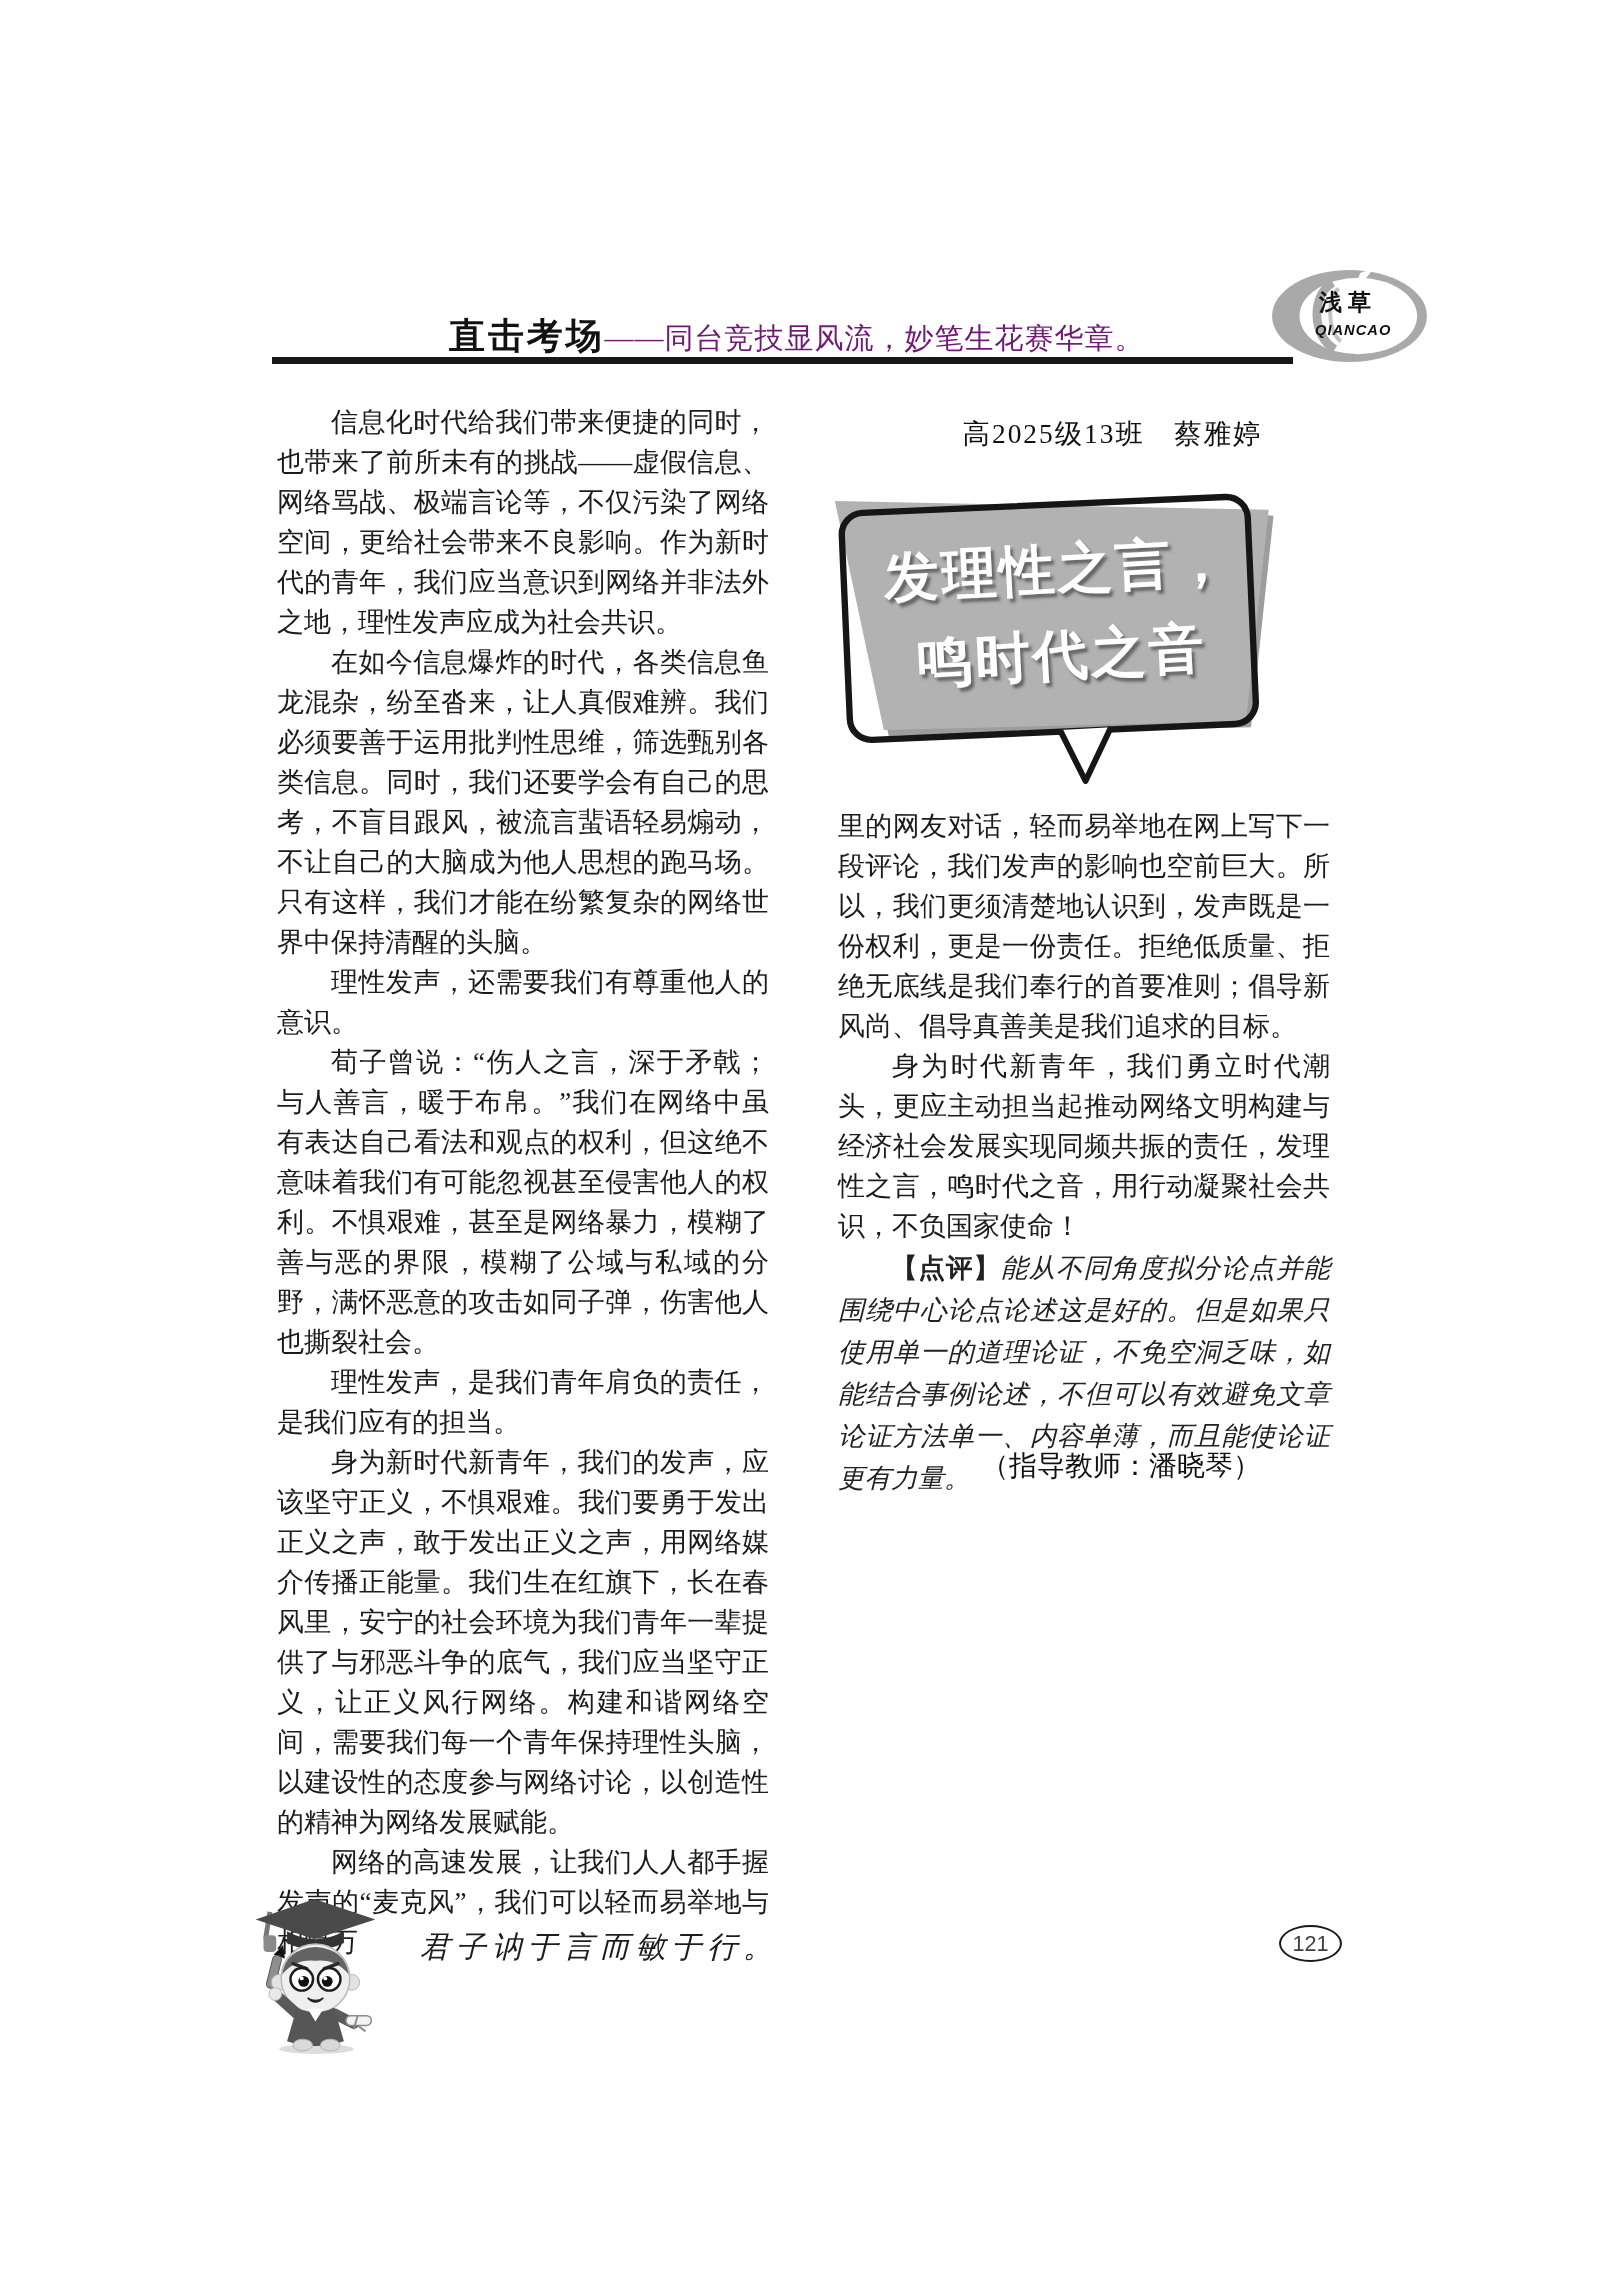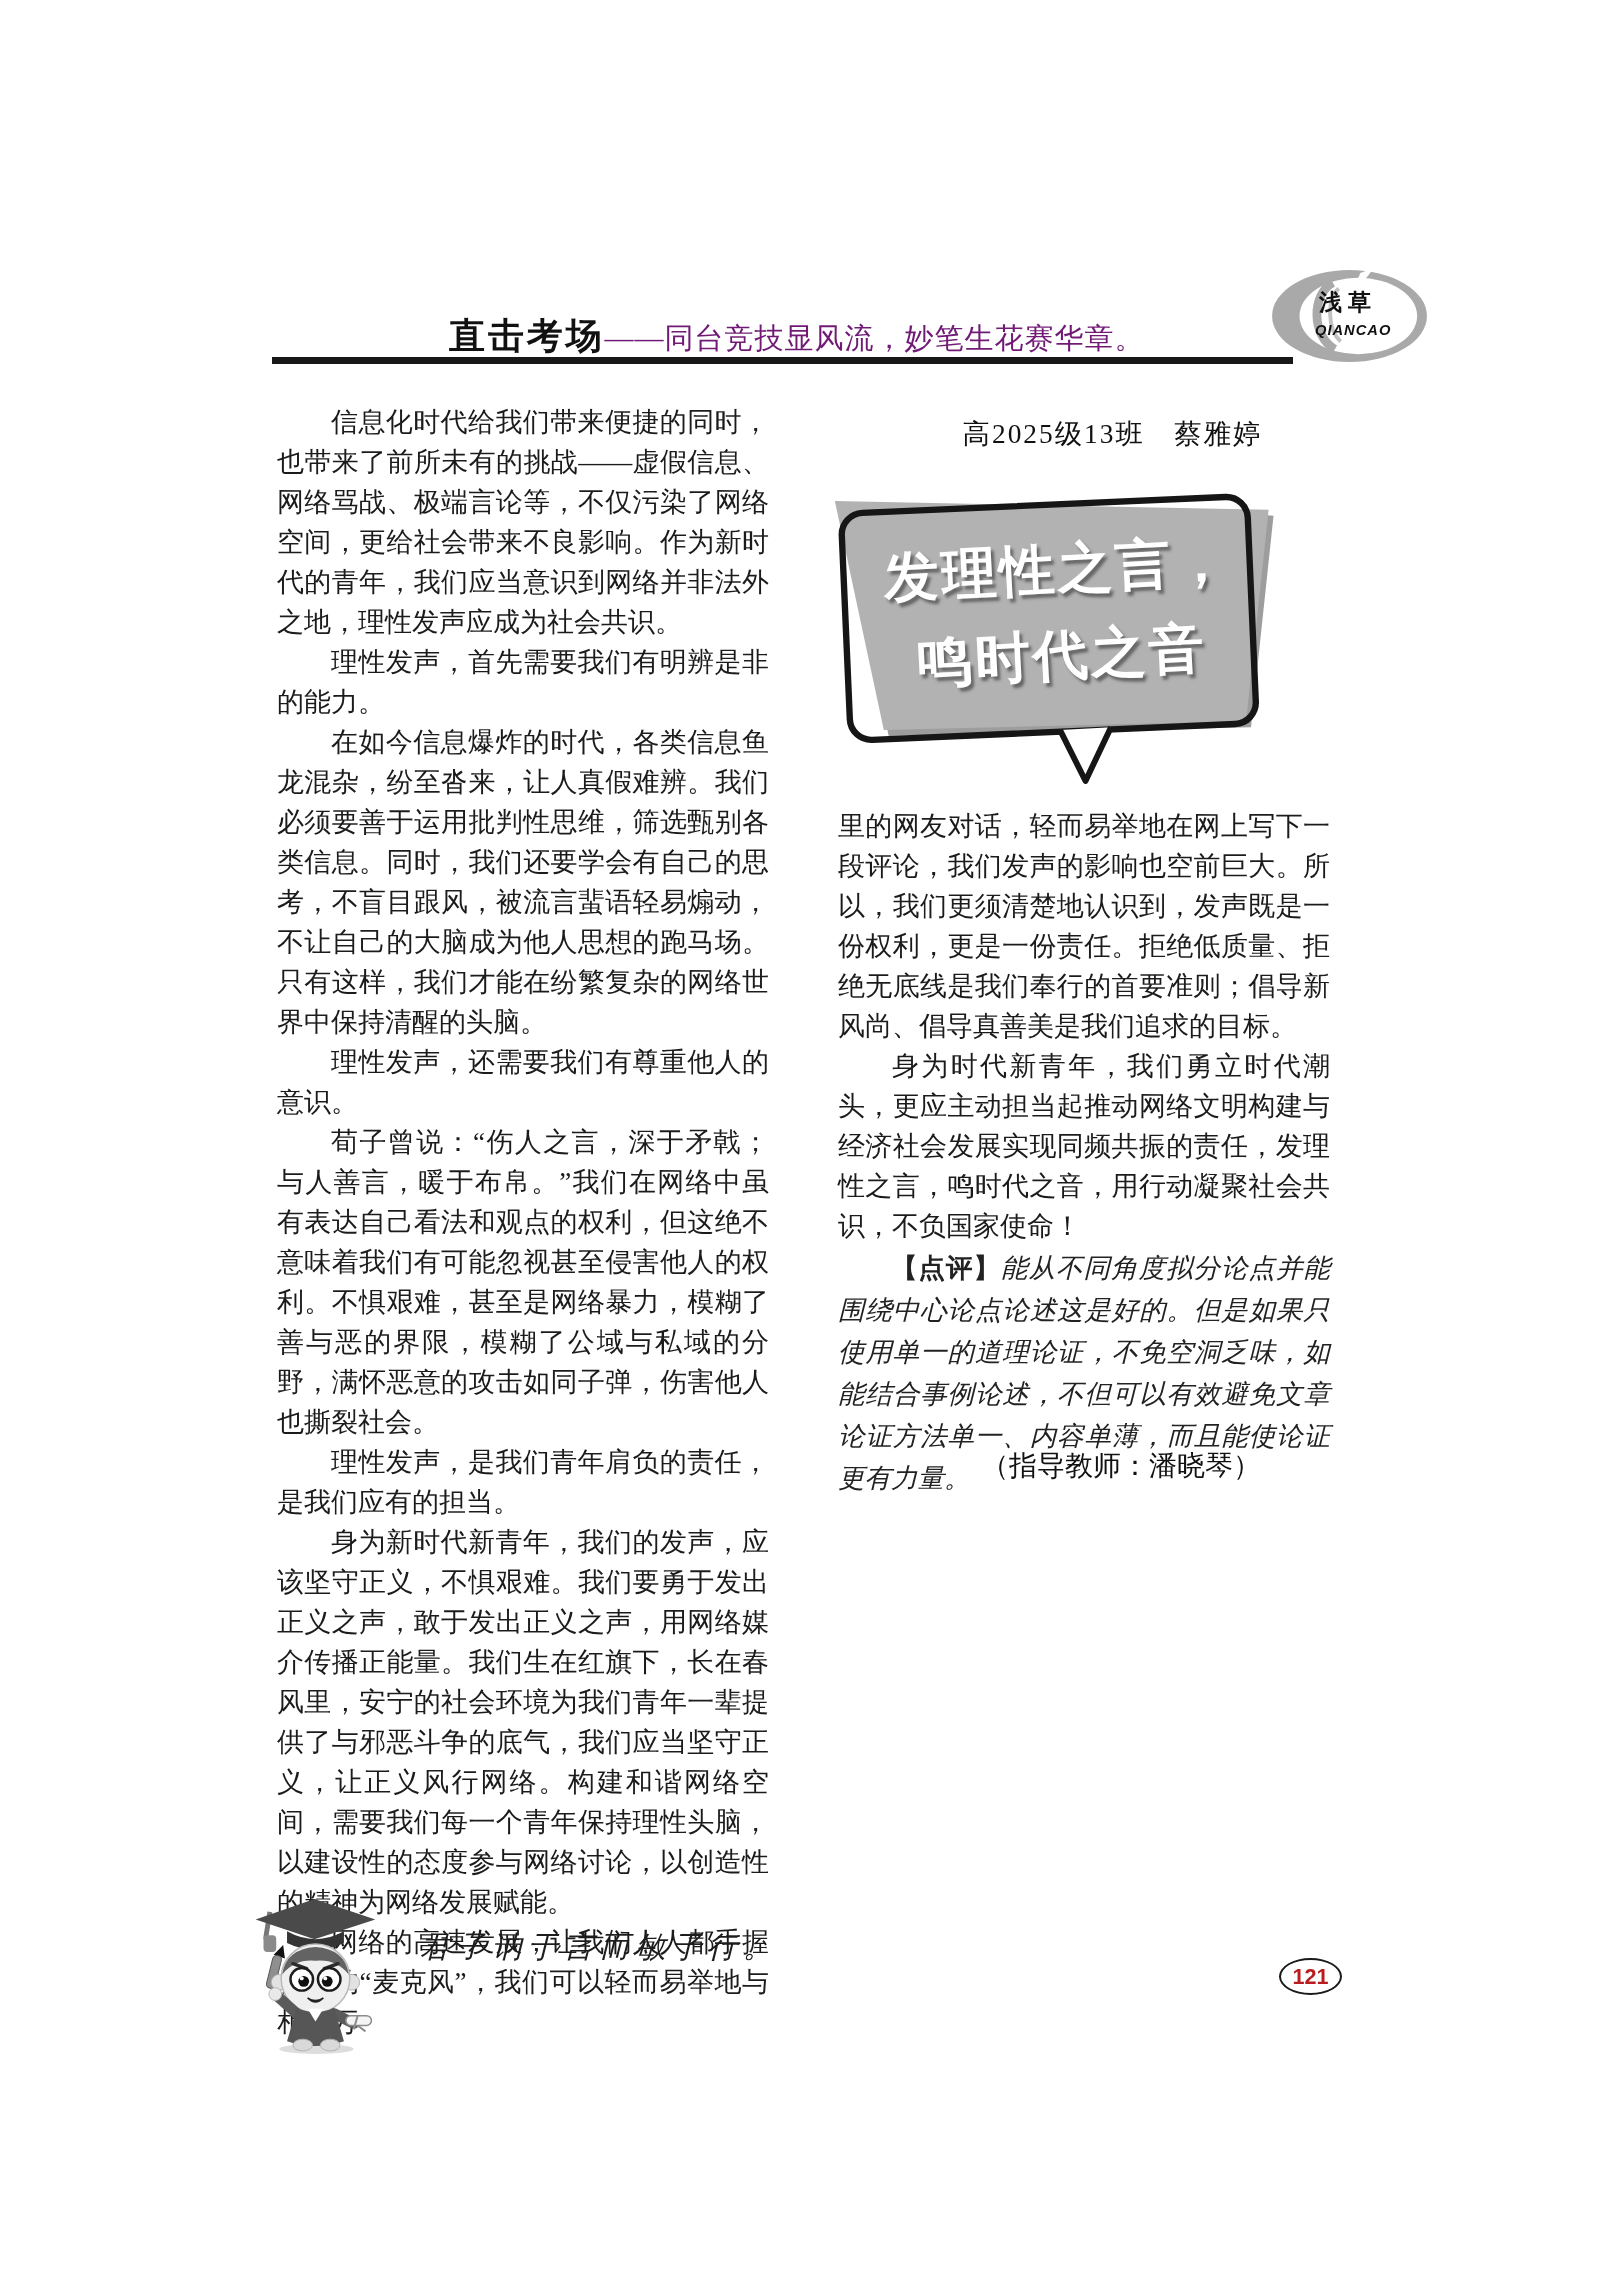--- a/index.html
+++ b/index.html
@@ -34,21 +34,21 @@
   .comment .label{font-family:"Liberation Sans",sans-serif;font-weight:bold;font-style:normal;}
   .comment .kai{font-style:italic;}
   .teacher{position:absolute;left:838px;top:1447px;width:423px;text-align:right;
            font-family:"Liberation Sans",sans-serif;font-weight:normal;font-size:28px;color:#111;}
   
   .mascot{position:absolute;left:238px;top:1890px;}
   .motto{position:absolute;left:420px;top:1927px;font-style:italic;font-size:30px;
          letter-spacing:5.9px;color:#1d1d1d;}
   .pagenum{position:absolute;left:1279px;top:1925px;width:59px;height:33px;border:2.9px solid #1a1a1a;
            border-radius:50%;display:flex;align-items:center;justify-content:center;
-           font-family:"Liberation Sans",sans-serif;font-size:21.6px;font-weight:bold;color:#b91c1c;margin-top:33px;}
+           font-family:"Liberation Sans",sans-serif;font-size:21.6px;font-weight:normal;color:#404040;}
 </style>
 </head>
 <body>
 
 <div class="page">
 
   <div class="header">
     <span class="section">直击考场</span>
       <span class="tagline">——同台竞技显风流，妙笔生花赛华章。</span>
   </div>
@@ -76,21 +76,20 @@
       <path d="M237 252 L263 304 L289 249" fill="#ffffff" stroke="#161616" stroke-width="6" stroke-linejoin="round"></path>
     </svg>
     <div class="bubble-text">
       <div>发理性之言，</div>
       <div>鸣时代之音</div>
     </div>
   </div>
 
   <div class="col left-col">
     <p>信息化时代给我们带来便捷的同时，也带来了前所未有的挑战——虚假信息、网络骂战、极端言论等，不仅污染了网络空间，更给社会带来不良影响。作为新时代的青年，我们应当意识到网络并非法外之地，理性发声应成为社会共识。</p>
-    <p>理性发声，首先需要我们有明辨是非的能力。</p>
     <p>在如今信息爆炸的时代，各类信息鱼龙混杂，纷至沓来，让人真假难辨。我们必须要善于运用批判性思维，筛选甄别各类信息。同时，我们还要学会有自己的思考，不盲目跟风，被流言蜚语轻易煽动，不让自己的大脑成为他人思想的跑马场。只有这样，我们才能在纷繁复杂的网络世界中保持清醒的头脑。</p>
     <p>理性发声，还需要我们有尊重他人的意识。</p>
     <p>荀子曾说：“伤人之言，深于矛戟；与人善言，暖于布帛。”我们在网络中虽有表达自己看法和观点的权利，但这绝不意味着我们有可能忽视甚至侵害他人的权利。不惧艰难，甚至是网络暴力，模糊了善与恶的界限，模糊了公域与私域的分野，满怀恶意的攻击如同子弹，伤害他人也撕裂社会。</p>
     <p>理性发声，是我们青年肩负的责任，是我们应有的担当。</p>
     <p>身为新时代新青年，我们的发声，应该坚守正义，不惧艰难。我们要勇于发出正义之声，敢于发出正义之声，用网络媒介传播正能量。我们生在红旗下，长在春风里，安宁的社会环境为我们青年一辈提供了与邪恶斗争的底气，我们应当坚守正义，让正义风行网络。构建和谐网络空间，需要我们每一个青年保持理性头脑，以建设性的态度参与网络讨论，以创造性的精神为网络发展赋能。</p>
     <p>网络的高速发展，让我们人人都手握发声的“麦克风”，我们可以轻而易举地与相隔万</p>
   </div>
 
   <div class="col right-col">
     <p class="cont">里的网友对话，轻而易举地在网上写下一段评论，我们发声的影响也空前巨大。所以，我们更须清楚地认识到，发声既是一份权利，更是一份责任。拒绝低质量、拒绝无底线是我们奉行的首要准则；倡导新风尚、倡导真善美是我们追求的目标。</p>

